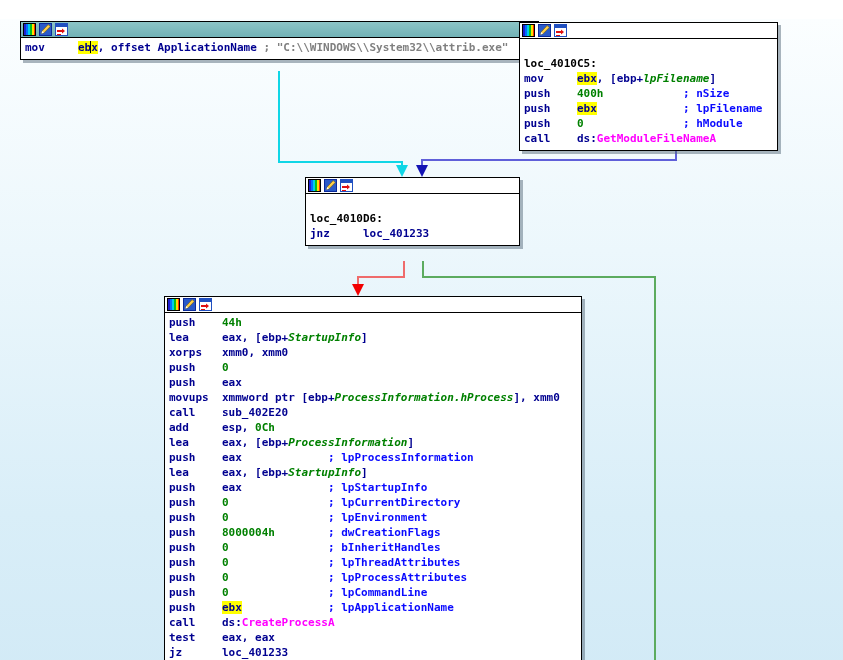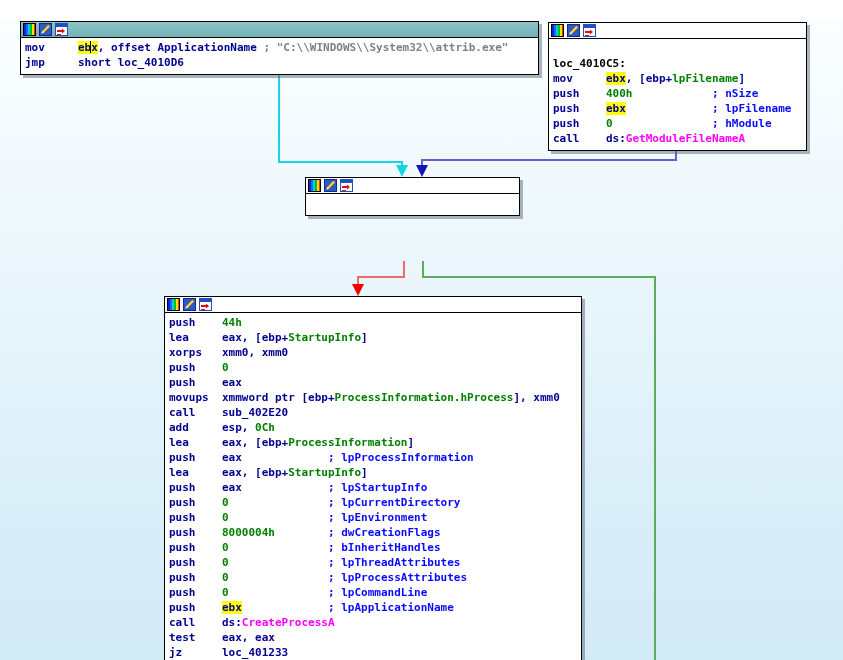--- a/index.html
+++ b/index.html
@@ -32,21 +32,21 @@
   .icon svg{display:block;}
   .body{
     margin:0;
     padding:2px 4px 4px 4px;
     font:bold 11px "DejaVu Sans Mono","Liberation Mono",monospace;
   }
   .code-line{height:15px;line-height:15px;white-space:pre;}
   .seg-ins{color:#000090;}
   .seg-lbl{color:#000000;}
   .seg-num{color:#008000;}
-  .seg-var{color:#008000;}
+  .seg-var{color:#008000;font-style:italic;}
   .seg-cmt{color:#0a0aff;}
   .seg-gray{color:#808080;}
   .seg-api{color:#ff00ff;}
   .seg-hl{color:#000090;background:#ffff00;}
   .caret{display:inline-block;width:2px;height:12px;background:#000;vertical-align:-2px;margin:0 -1px;}
 </style>
 </head>
 <body>
 
 <div id="canvas">
@@ -85,23 +85,23 @@
       </span>
       <span class="icon">
         <svg width="13" height="13" viewBox="0 0 13 13">
           <rect x="0.5" y="0.5" width="12" height="12" fill="#ffffff" stroke="#2050c0"></rect>
           <rect x="1" y="1" width="11" height="3" fill="#2050c0"></rect>
           <path d="M2 7 H7 L7 5.5 L10 8 L7 10.5 L7 9 H2 Z" fill="#e01010"></path>
           <rect x="2" y="11" width="4" height="1" fill="#e01010"></rect>
         </svg>
       </span>
     </div>
-    <pre class="body"><div class="code-line"><span class="seg-ins">mov     </span><span class="seg-hl">eb</span><span class="caret"></span><span class="seg-hl">x</span><span class="seg-ins">, offset ApplicationName </span><span class="seg-gray">; "C:\\WINDOWS\\System32\\attrib.exe"</span></div><div class="code-line"><span class="seg-ins">jmp     short loc_4010D6</span></div></pre>
+    <pre class="body"><div class="code-line"><span class="seg-ins">mov     </span><span class="seg-hl">eb</span><span class="caret"></span><span class="seg-hl">x</span><span class="seg-ins">, offset ApplicationName </span><span class="seg-gray">; "C:\\WINDOWS\\System32\\attrib.exe"</span></div></pre>
   </div>
-      <div class="node" style="left: 548px; top: 3px; width: 257px;">
+      <div class="node" style="left: 519px; top: 3px; width: 257px;">
     <div class="titlebar">
       <span class="icon">
         <svg width="13" height="13" viewBox="0 0 13 13">
           <rect x="0" y="0" width="13" height="13" fill="#000"></rect>
           <rect x="1" y="1" width="2" height="11" fill="#2020d0"></rect>
           <rect x="3" y="1" width="2" height="11" fill="#0070ff"></rect>
           <rect x="5" y="1" width="2" height="11" fill="#00cfe8"></rect>
           <rect x="7" y="1" width="2" height="11" fill="#00c020"></rect>
           <rect x="9" y="1" width="2" height="11" fill="#ffe000"></rect>
           <rect x="11" y="1" width="1" height="11" fill="#ff3000"></rect>
@@ -149,21 +149,21 @@
       </span>
       <span class="icon">
         <svg width="13" height="13" viewBox="0 0 13 13">
           <rect x="0.5" y="0.5" width="12" height="12" fill="#ffffff" stroke="#2050c0"></rect>
           <rect x="1" y="1" width="11" height="3" fill="#2050c0"></rect>
           <path d="M2 7 H7 L7 5.5 L10 8 L7 10.5 L7 9 H2 Z" fill="#e01010"></path>
           <rect x="2" y="11" width="4" height="1" fill="#e01010"></rect>
         </svg>
       </span>
     </div>
-    <pre class="body"><div class="code-line"></div></pre>
+    <pre class="body"><div class="code-line"></div><div class="code-line"><span class="seg-lbl">loc_4010D6:</span></div><div class="code-line"><span class="seg-ins">jnz     loc_401233</span></div></pre>
   </div>
       <div class="node" style="left: 164px; top: 277px; width: 416px;">
     <div class="titlebar">
       <span class="icon">
         <svg width="13" height="13" viewBox="0 0 13 13">
           <rect x="0" y="0" width="13" height="13" fill="#000"></rect>
           <rect x="1" y="1" width="2" height="11" fill="#2020d0"></rect>
           <rect x="3" y="1" width="2" height="11" fill="#0070ff"></rect>
           <rect x="5" y="1" width="2" height="11" fill="#00cfe8"></rect>
           <rect x="7" y="1" width="2" height="11" fill="#00c020"></rect>

